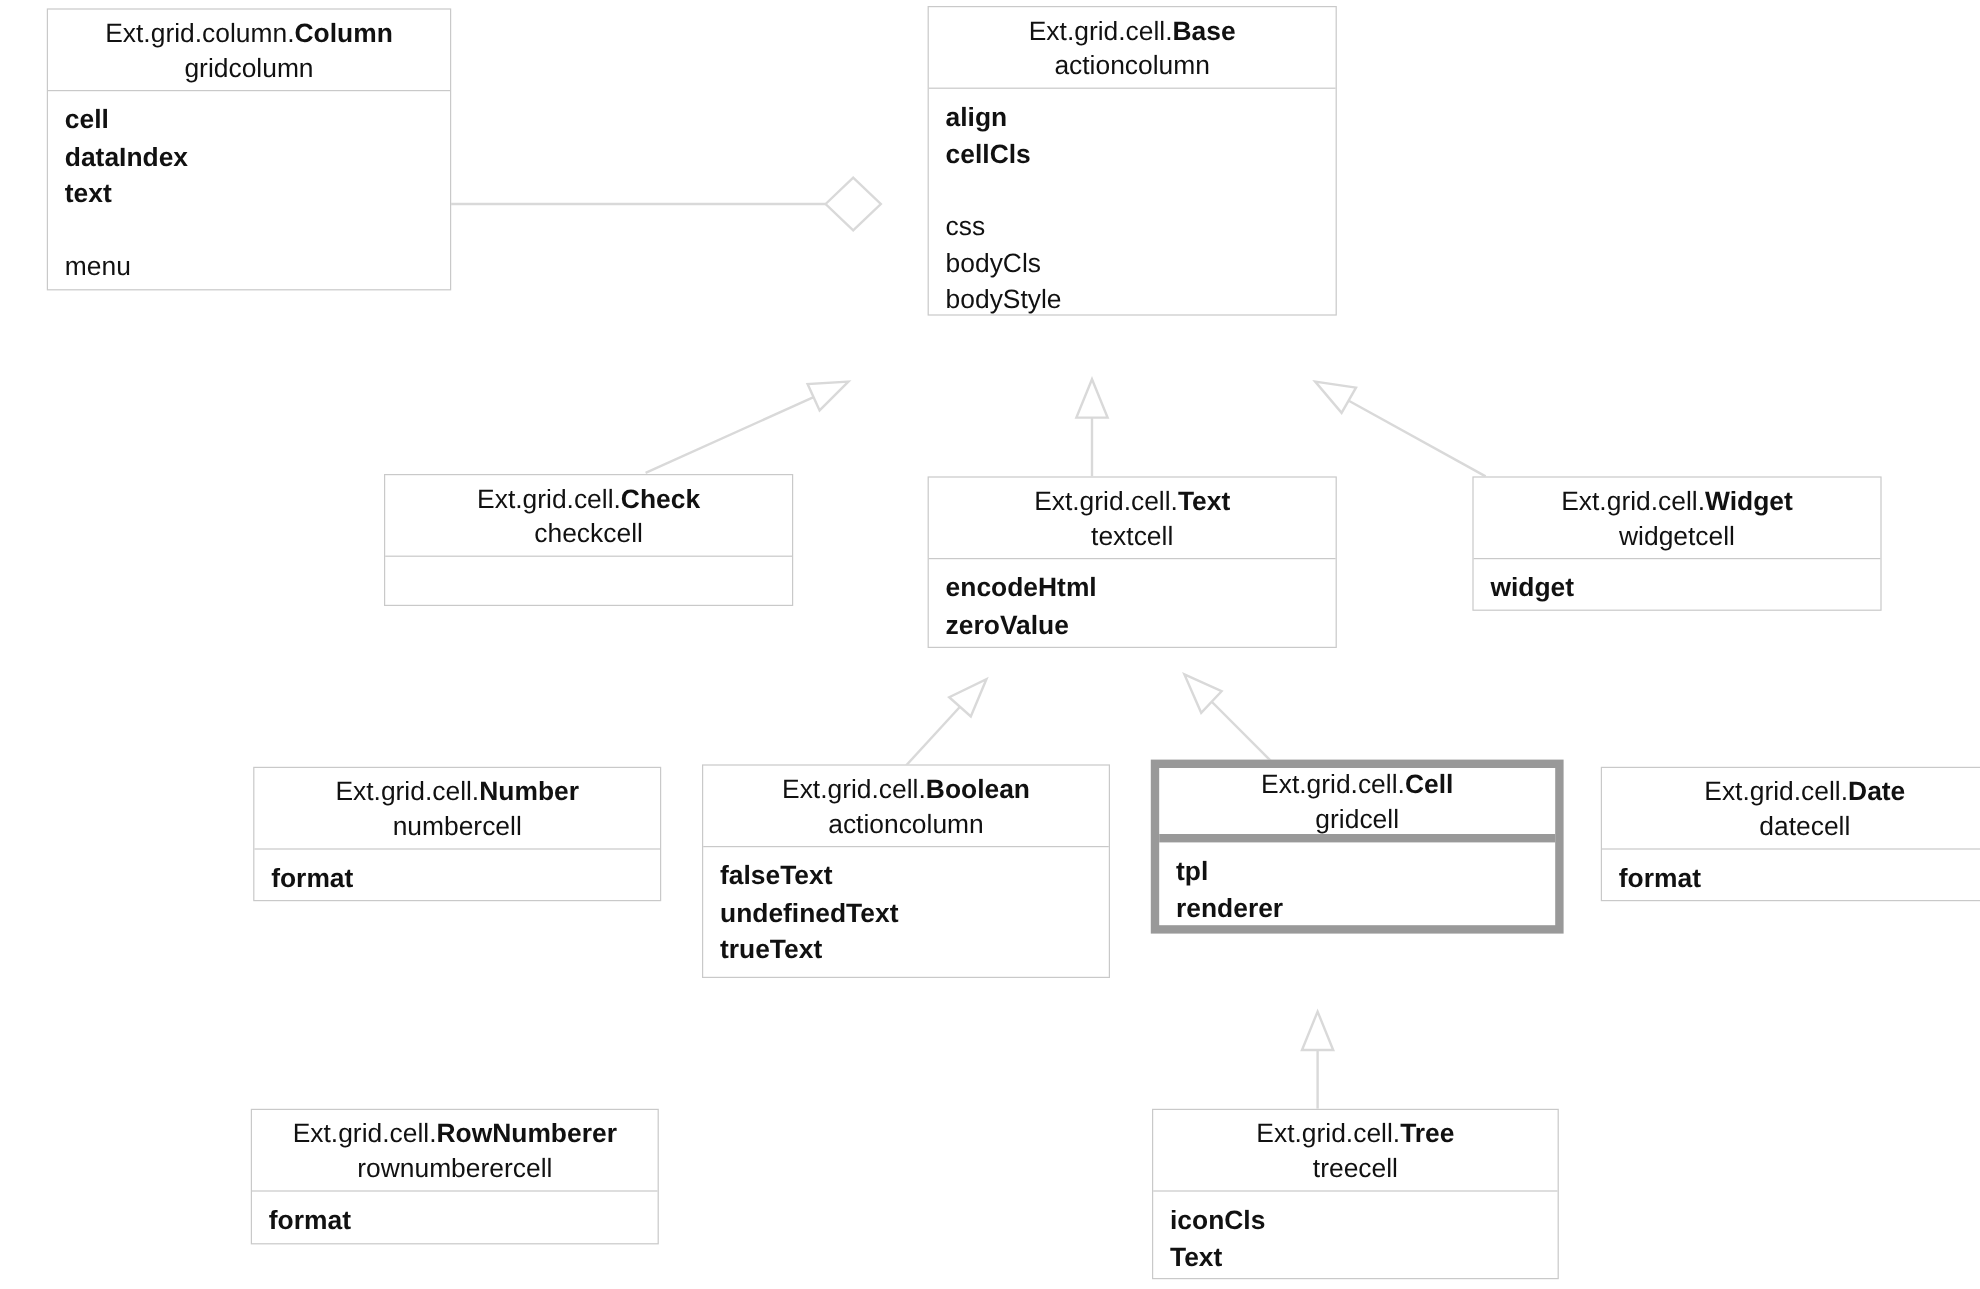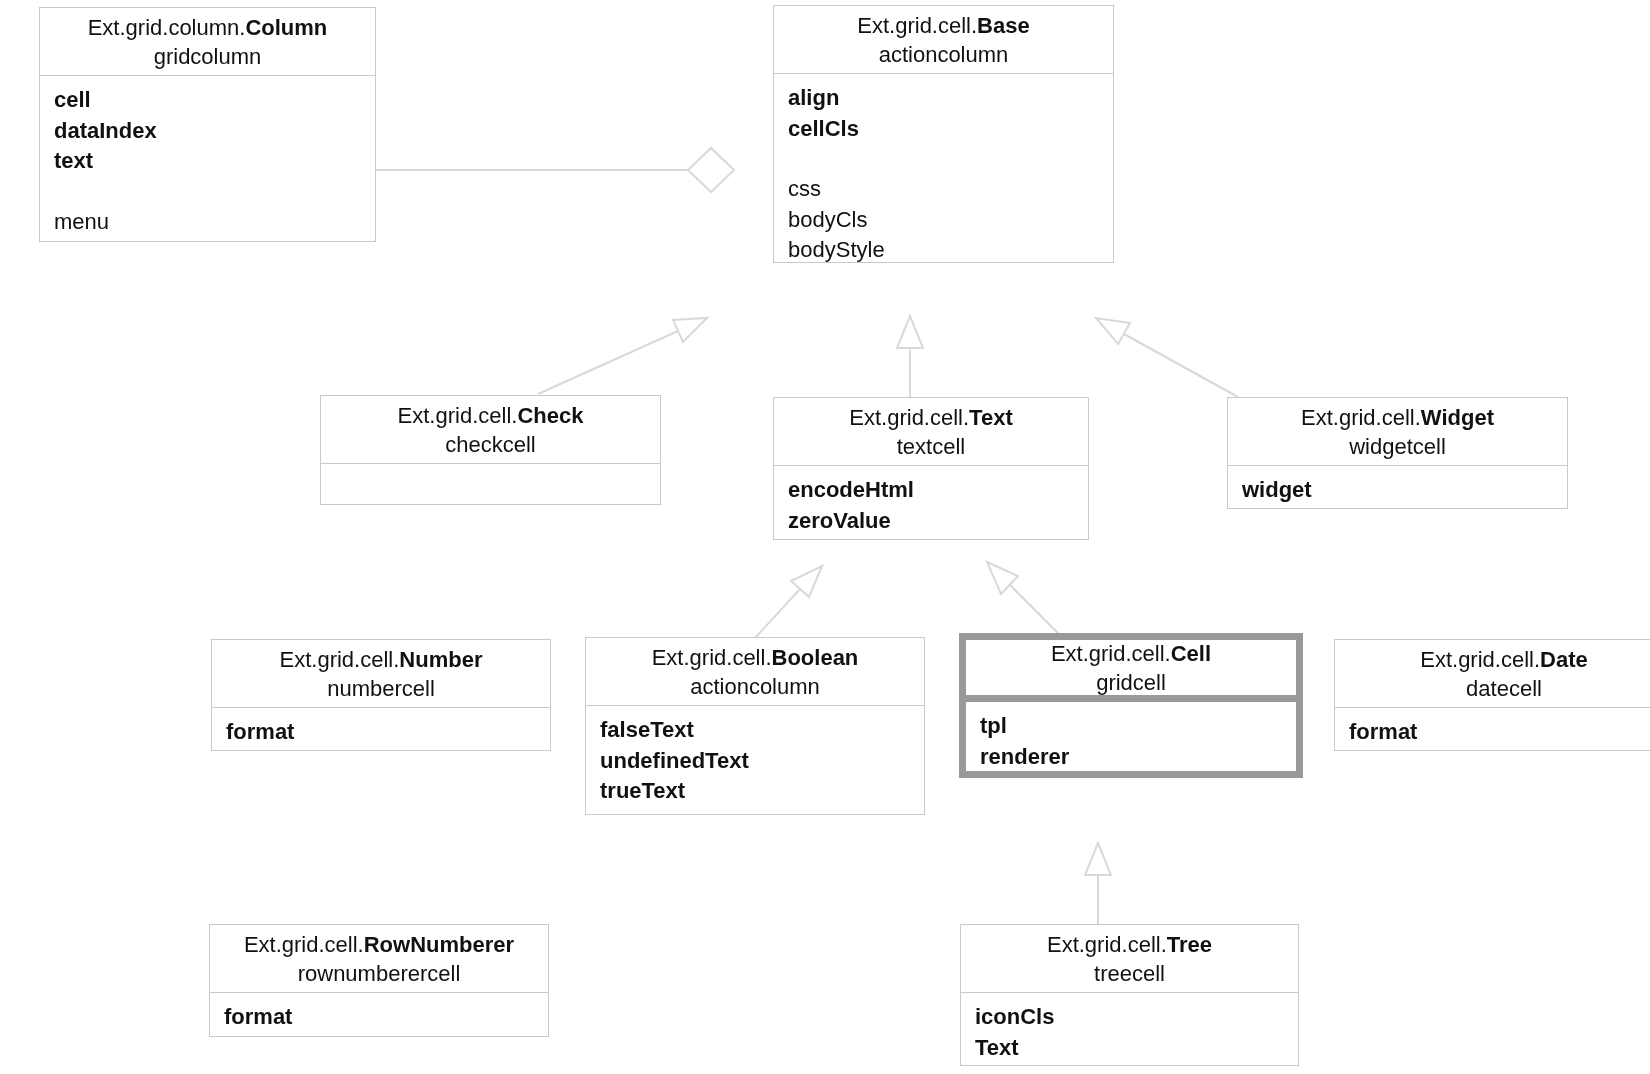--- a/index.html
+++ b/index.html
@@ -83,21 +83,21 @@
 </div>
 
 <div class="uml-box" style="left:289px;top:395px;width:341px;height:110px">
   <div class="uml-title">
     <div><span>Ext.grid.cell.</span><span class="bold">Check</span></div>
     <div>checkcell</div>
   </div>
   <div class="uml-body"></div>
 </div>
 
-<div class="uml-box" style="left:742px;top:397px;width:316px;height:143px">
+<div class="uml-box" style="left:742px;top:397px;width:341px;height:143px">
   <div class="uml-title">
     <div><span>Ext.grid.cell.</span><span class="bold">Text</span></div>
     <div>textcell</div>
   </div>
   <div class="uml-body">
     <div class="cfg bold">encodeHtml</div>
     <div class="cfg bold">zeroValue</div>
   </div>
 </div>
 

